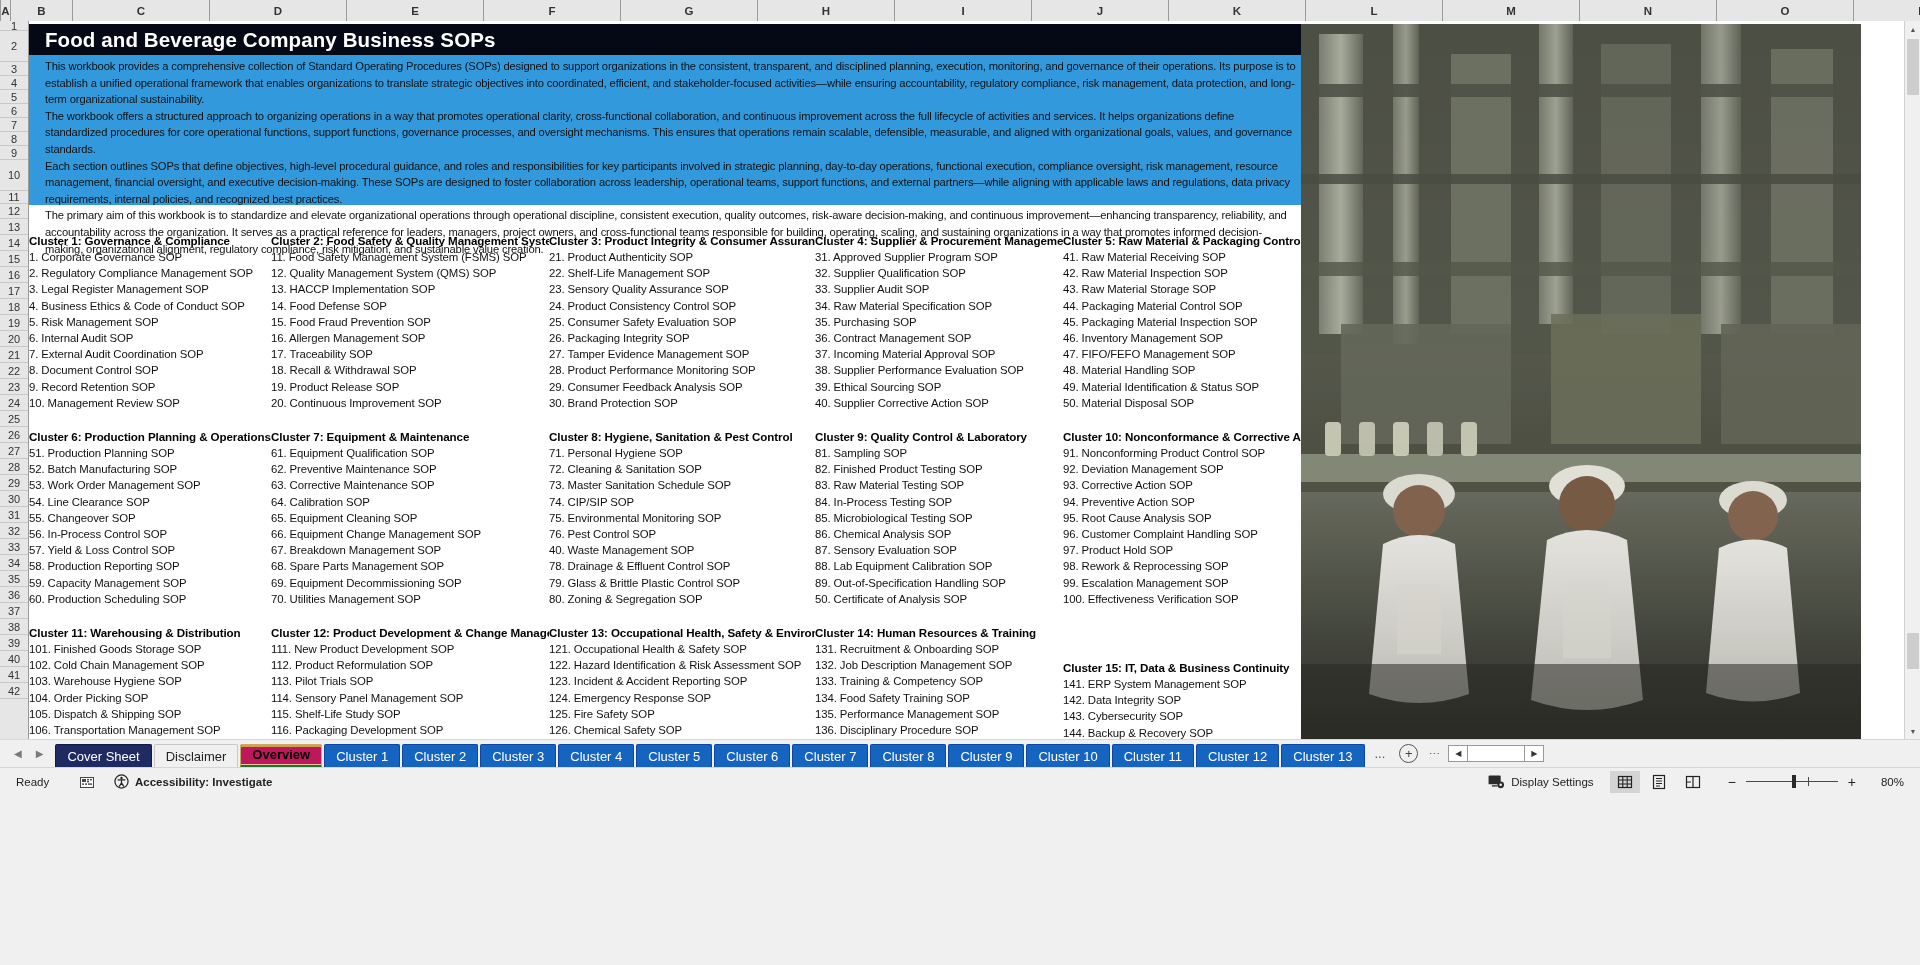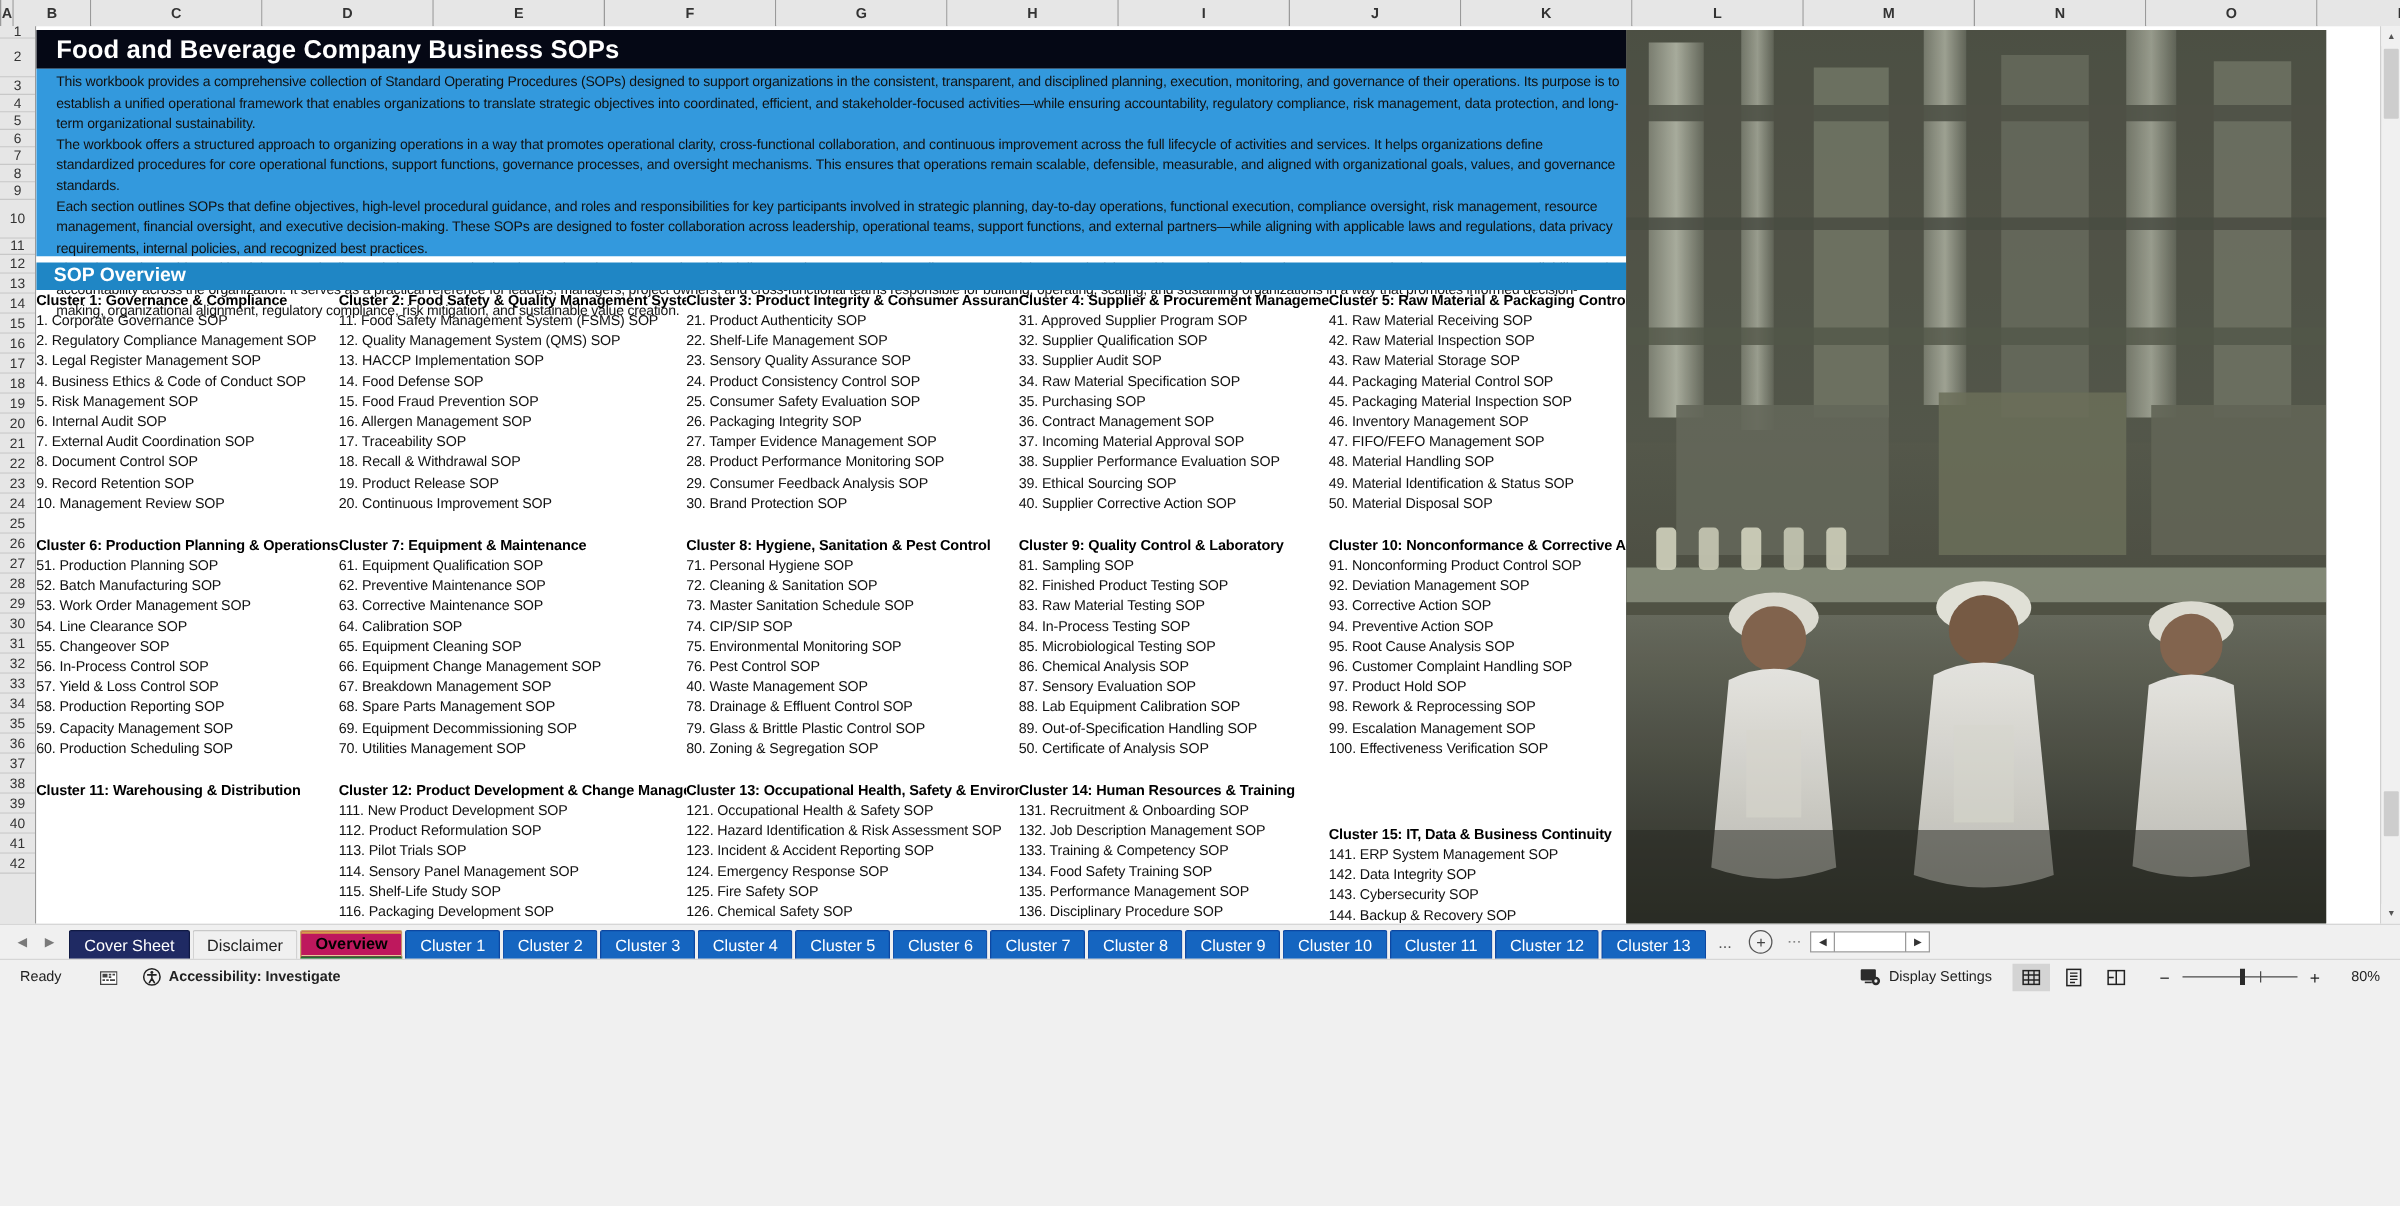--- a/index.html
+++ b/index.html
@@ -246,23 +246,20 @@
       <span class="t">Food and Beverage Company Business SOPs</span>
     </div>
 
     <div class="intro">
       <p>This workbook provides a comprehensive collection of Standard Operating Procedures (SOPs) designed to support organizations in the consistent, transparent, and disciplined planning, execution, monitoring, and governance of their operations. Its purpose is to establish a unified operational framework that enables organizations to translate strategic objectives into coordinated, efficient, and stakeholder-focused activities—while ensuring accountability, regulatory compliance, risk management, data protection, and long-term organizational sustainability.</p>
       <p>The workbook offers a structured approach to organizing operations in a way that promotes operational clarity, cross-functional collaboration, and continuous improvement across the full lifecycle of activities and services. It helps organizations define standardized procedures for core operational functions, support functions, governance processes, and oversight mechanisms. This ensures that operations remain scalable, defensible, measurable, and aligned with organizational goals, values, and governance standards.</p>
       <p>Each section outlines SOPs that define objectives, high-level procedural guidance, and roles and responsibilities for key participants involved in strategic planning, day-to-day operations, functional execution, compliance oversight, risk management, resource management, financial oversight, and executive decision-making. These SOPs are designed to foster collaboration across leadership, operational teams, support functions, and external partners—while aligning with applicable laws and regulations, data privacy requirements, internal policies, and recognized best practices.</p>
       <p>The primary aim of this workbook is to standardize and elevate organizational operations through operational discipline, consistent execution, quality outcomes, risk-aware decision-making, and continuous improvement—enhancing transparency, reliability, and accountability across the organization. It serves as a practical reference for leaders, managers, project owners, and cross-functional teams responsible for building, operating, scaling, and sustaining organizations in a way that promotes informed decision-making, organizational alignment, regulatory compliance, risk mitigation, and sustainable value creation.</p>
     </div>
 
-    <div class="sopbar">
-      <span>SOP Overview</span>
-    </div>
 
     <div id="clusterarea">
         <div class="cluster clipwrap" style="left: 0px; top: 212px; width: 242px;">
           <h4>Cluster 1: Governance &amp; Compliance</h4>
           <ul>
             <li>1. Corporate Governance SOP</li>
             <li>2. Regulatory Compliance Management SOP</li>
             <li>3. Legal Register Management SOP</li>
             <li>4. Business Ethics &amp; Code of Conduct SOP</li>
             <li>5. Risk Management SOP</li>
@@ -403,20 +400,28 @@
             <li>95. Root Cause Analysis SOP</li>
             <li>96. Customer Complaint Handling SOP</li>
             <li>97. Product Hold SOP</li>
             <li>98. Rework &amp; Reprocessing SOP</li>
             <li>99. Escalation Management SOP</li>
             <li>100. Effectiveness Verification SOP</li>
           </ul>
         </div>
         <div class="cluster clipwrap" style="left: 0px; top: 604px; width: 242px;">
           <h4>Cluster 11: Warehousing &amp; Distribution</h4>
+          <ul>
+            <li>101. Finished Goods Storage SOP</li>
+            <li>102. Cold Chain Management SOP</li>
+            <li>103. Warehouse Hygiene SOP</li>
+            <li>104. Order Picking SOP</li>
+            <li>105. Dispatch &amp; Shipping SOP</li>
+            <li>106. Transportation Management SOP</li>
+          </ul>
         </div>
         <div class="cluster clipwrap" style="left: 242px; top: 604px; width: 278px;">
           <h4>Cluster 12: Product Development &amp; Change Managem</h4>
           <ul>
             <li>111. New Product Development SOP</li>
             <li>112. Product Reformulation SOP</li>
             <li>113. Pilot Trials SOP</li>
             <li>114. Sensory Panel Management SOP</li>
             <li>115. Shelf-Life Study SOP</li>
             <li>116. Packaging Development SOP</li>

